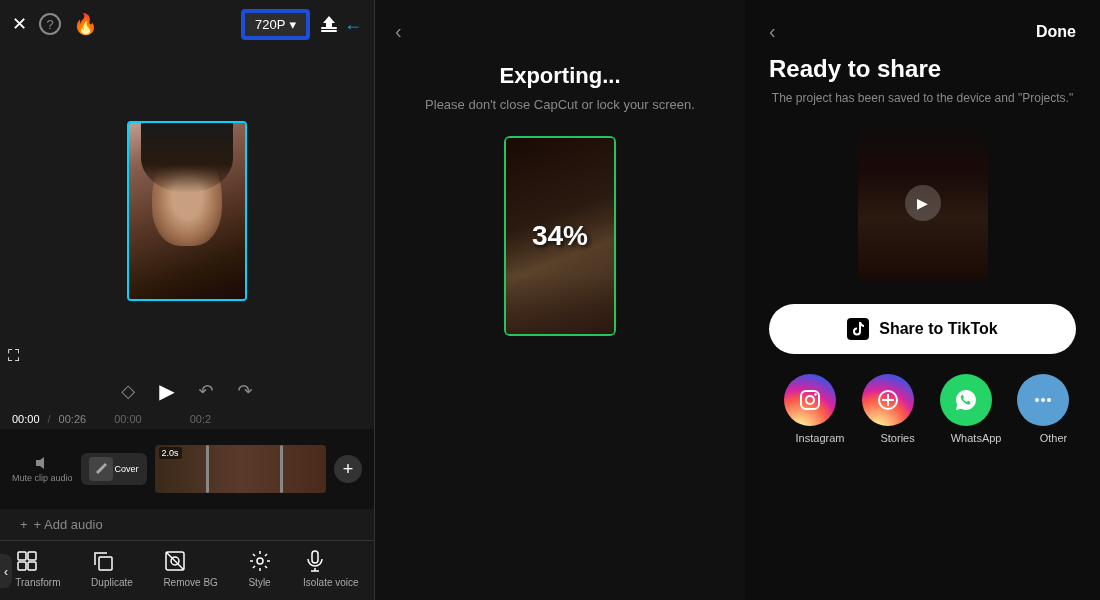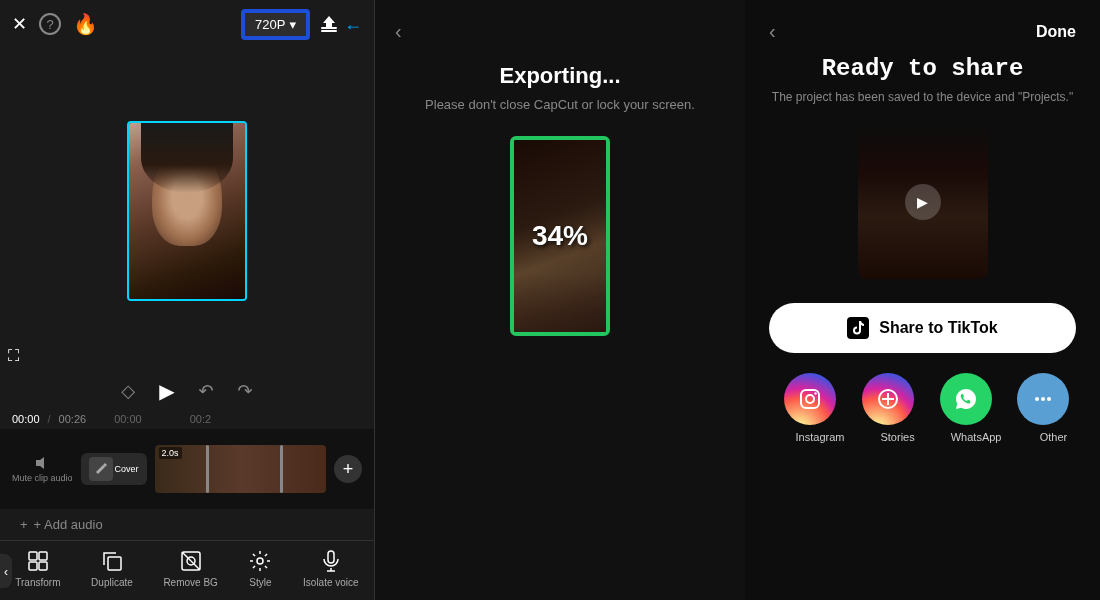--- a/index.html
+++ b/index.html
@@ -256,21 +256,20 @@
       justify-content: space-around;
       background: #1a1a1a;
       padding: 8px 0 12px;
       border-top: 1px solid #333;
       position: relative;
     }
 
     .toolbar-item {
       display: flex;
       flex-direction: column;
-      align-items: center;
       gap: 4px;
       cursor: pointer;
     }
 
     .toolbar-item-label {
       font-size: 10px;
       color: #aaa;
     }
 
     .sidebar-collapse {
@@ -319,23 +318,23 @@
     }
 
     .export-subtitle {
       font-size: 13px;
       color: #888;
       text-align: center;
       margin-bottom: 24px;
     }
 
     .export-video-preview {
-      width: 100px;
+      width: 112px;
       height: 200px;
-      border: 4px solid #22c55e;
+      border: 2px solid #22c55e;
       border-radius: 6px;
       overflow: hidden;
       position: relative;
       background: #222;
     }
 
     .export-video-bg {
       width: 100%;
       height: 100%;
       background: linear-gradient(180deg, #111 0%, #2a1a10 40%, #3a2a1a 70%, #1a0a05 100%);
@@ -384,23 +383,21 @@
       font-weight: 700;
       cursor: pointer;
       background: none;
       border: none;
     }
 
     .share-title {
       font-size: 24px;
       font-weight: 700;
       color: #fff;
-      text-align: center;
       margin-bottom: 8px;
-      font-family: Liberation Mono, monospace;
     }
 
     .share-subtitle {
       font-size: 12px;
       color: #888;
       text-align: center;
       margin-bottom: 20px;
     }
 
     .share-video-preview {

